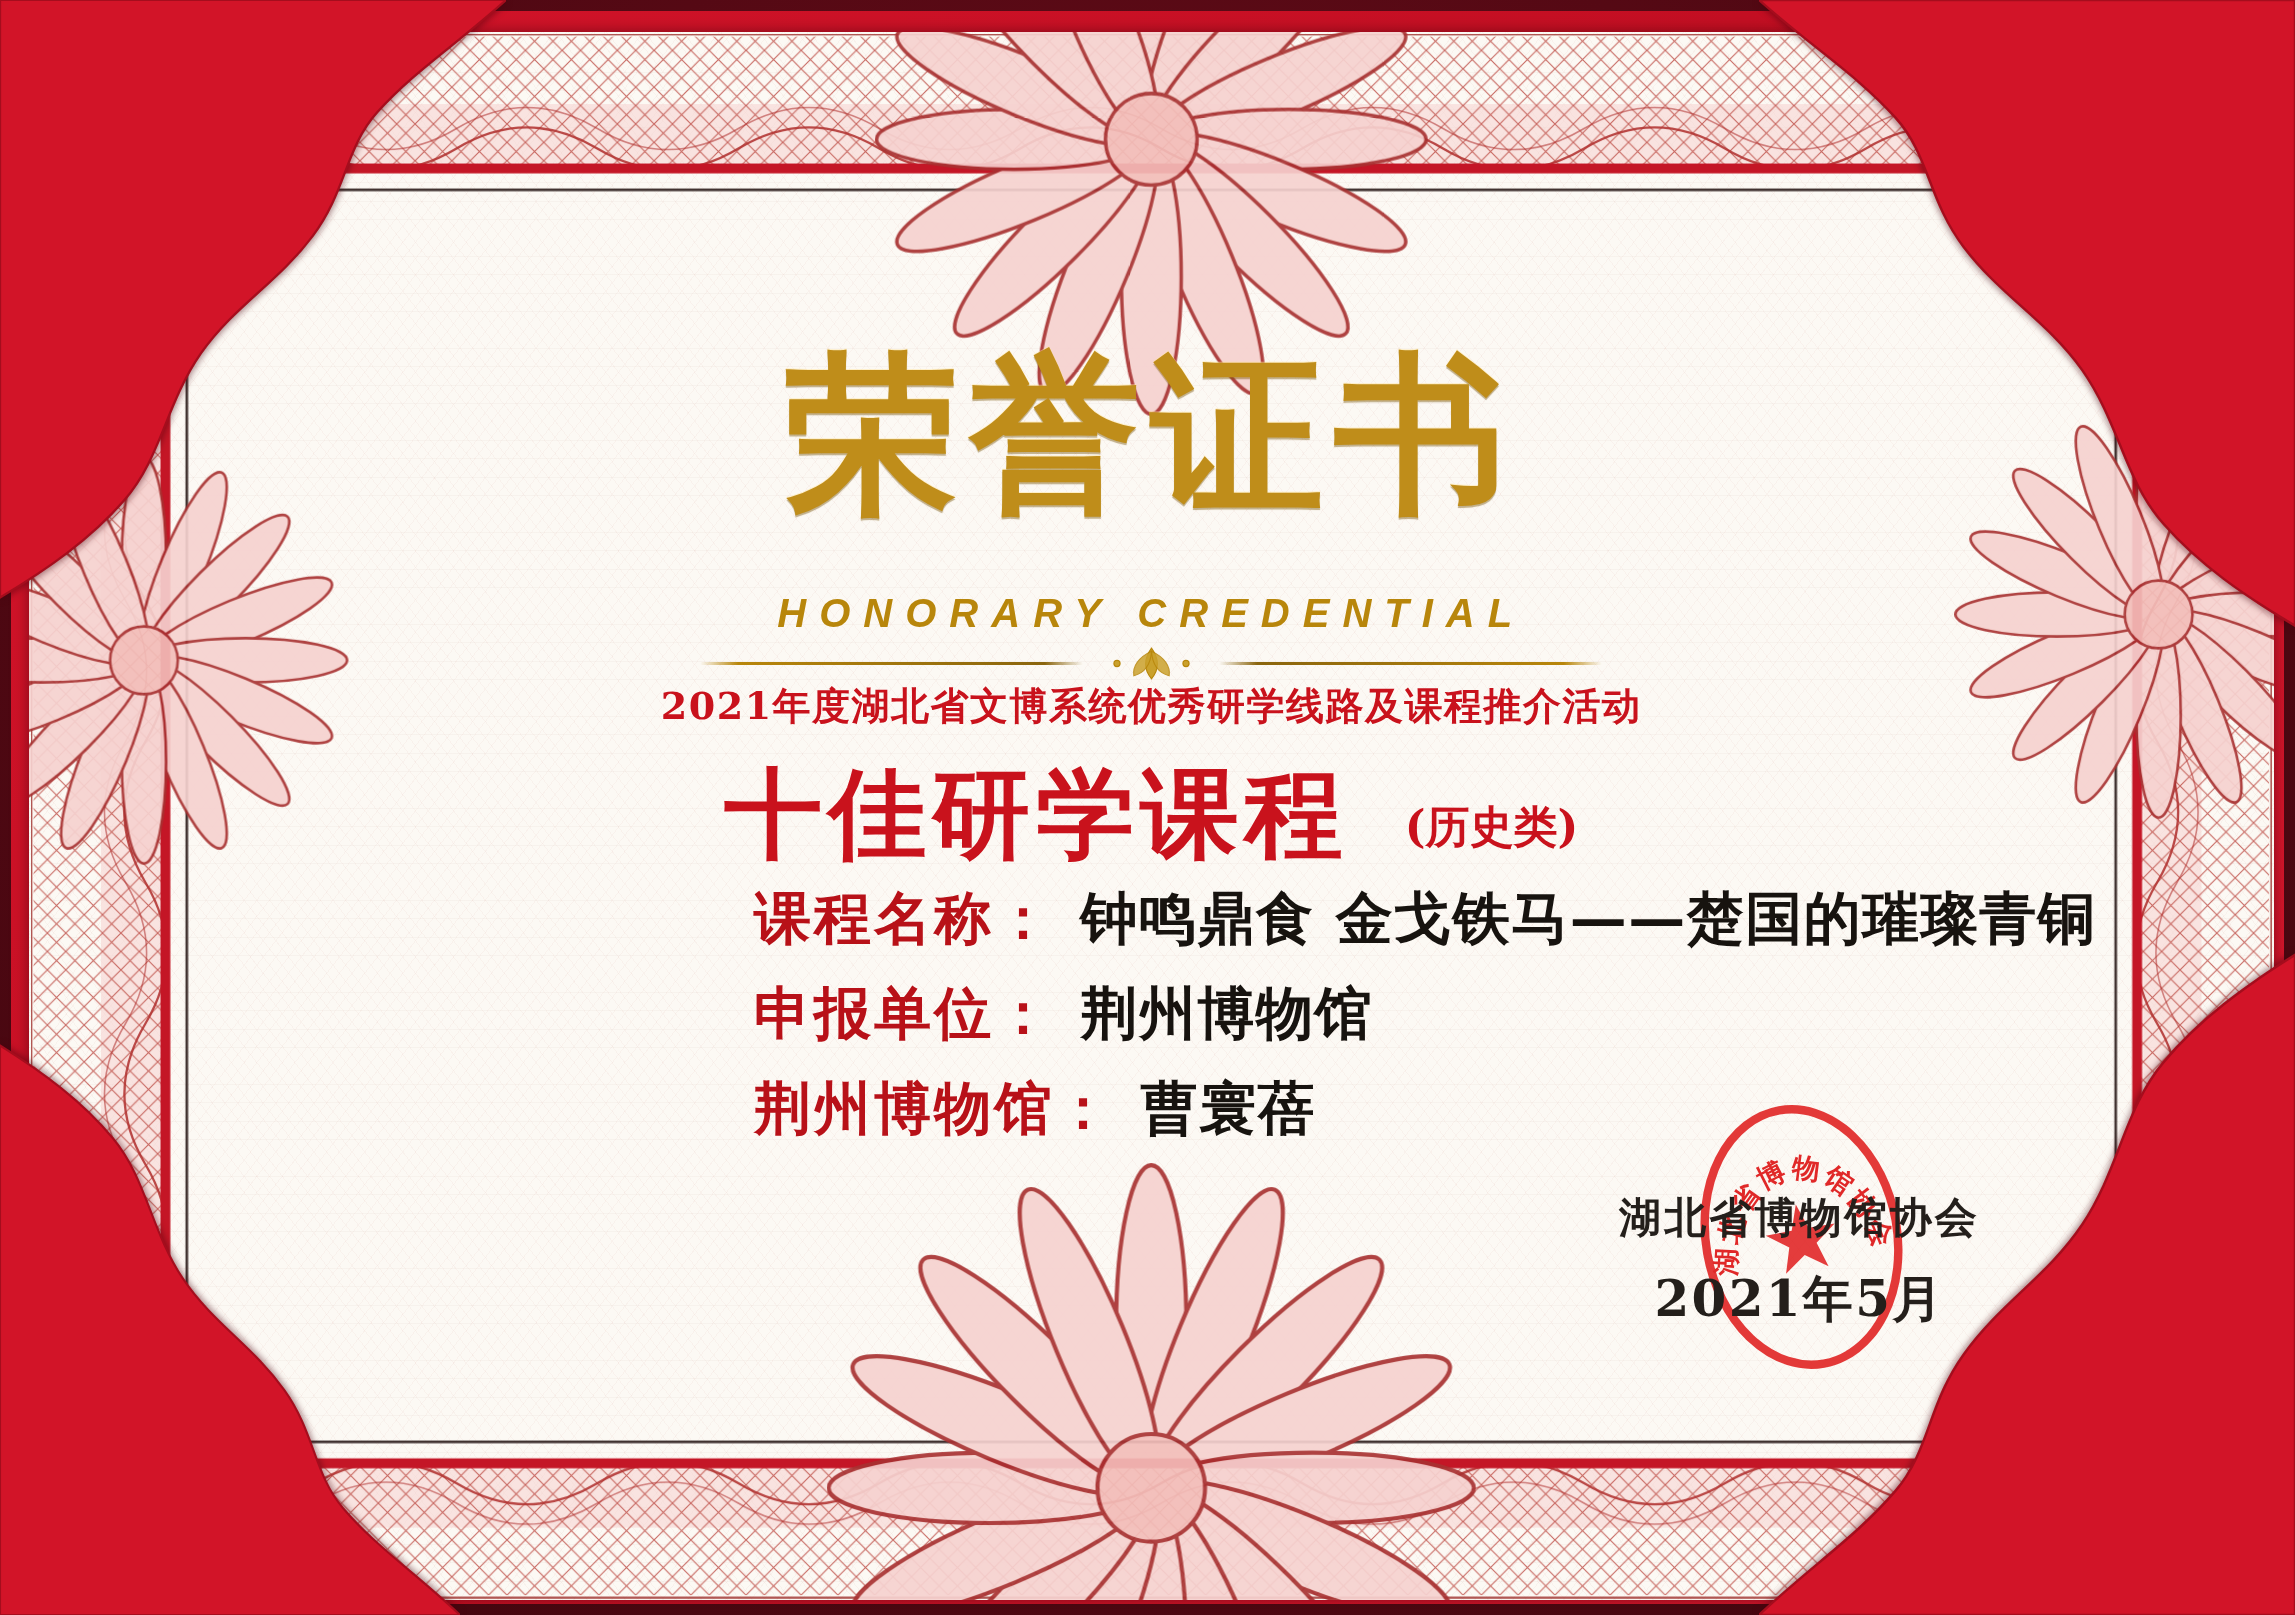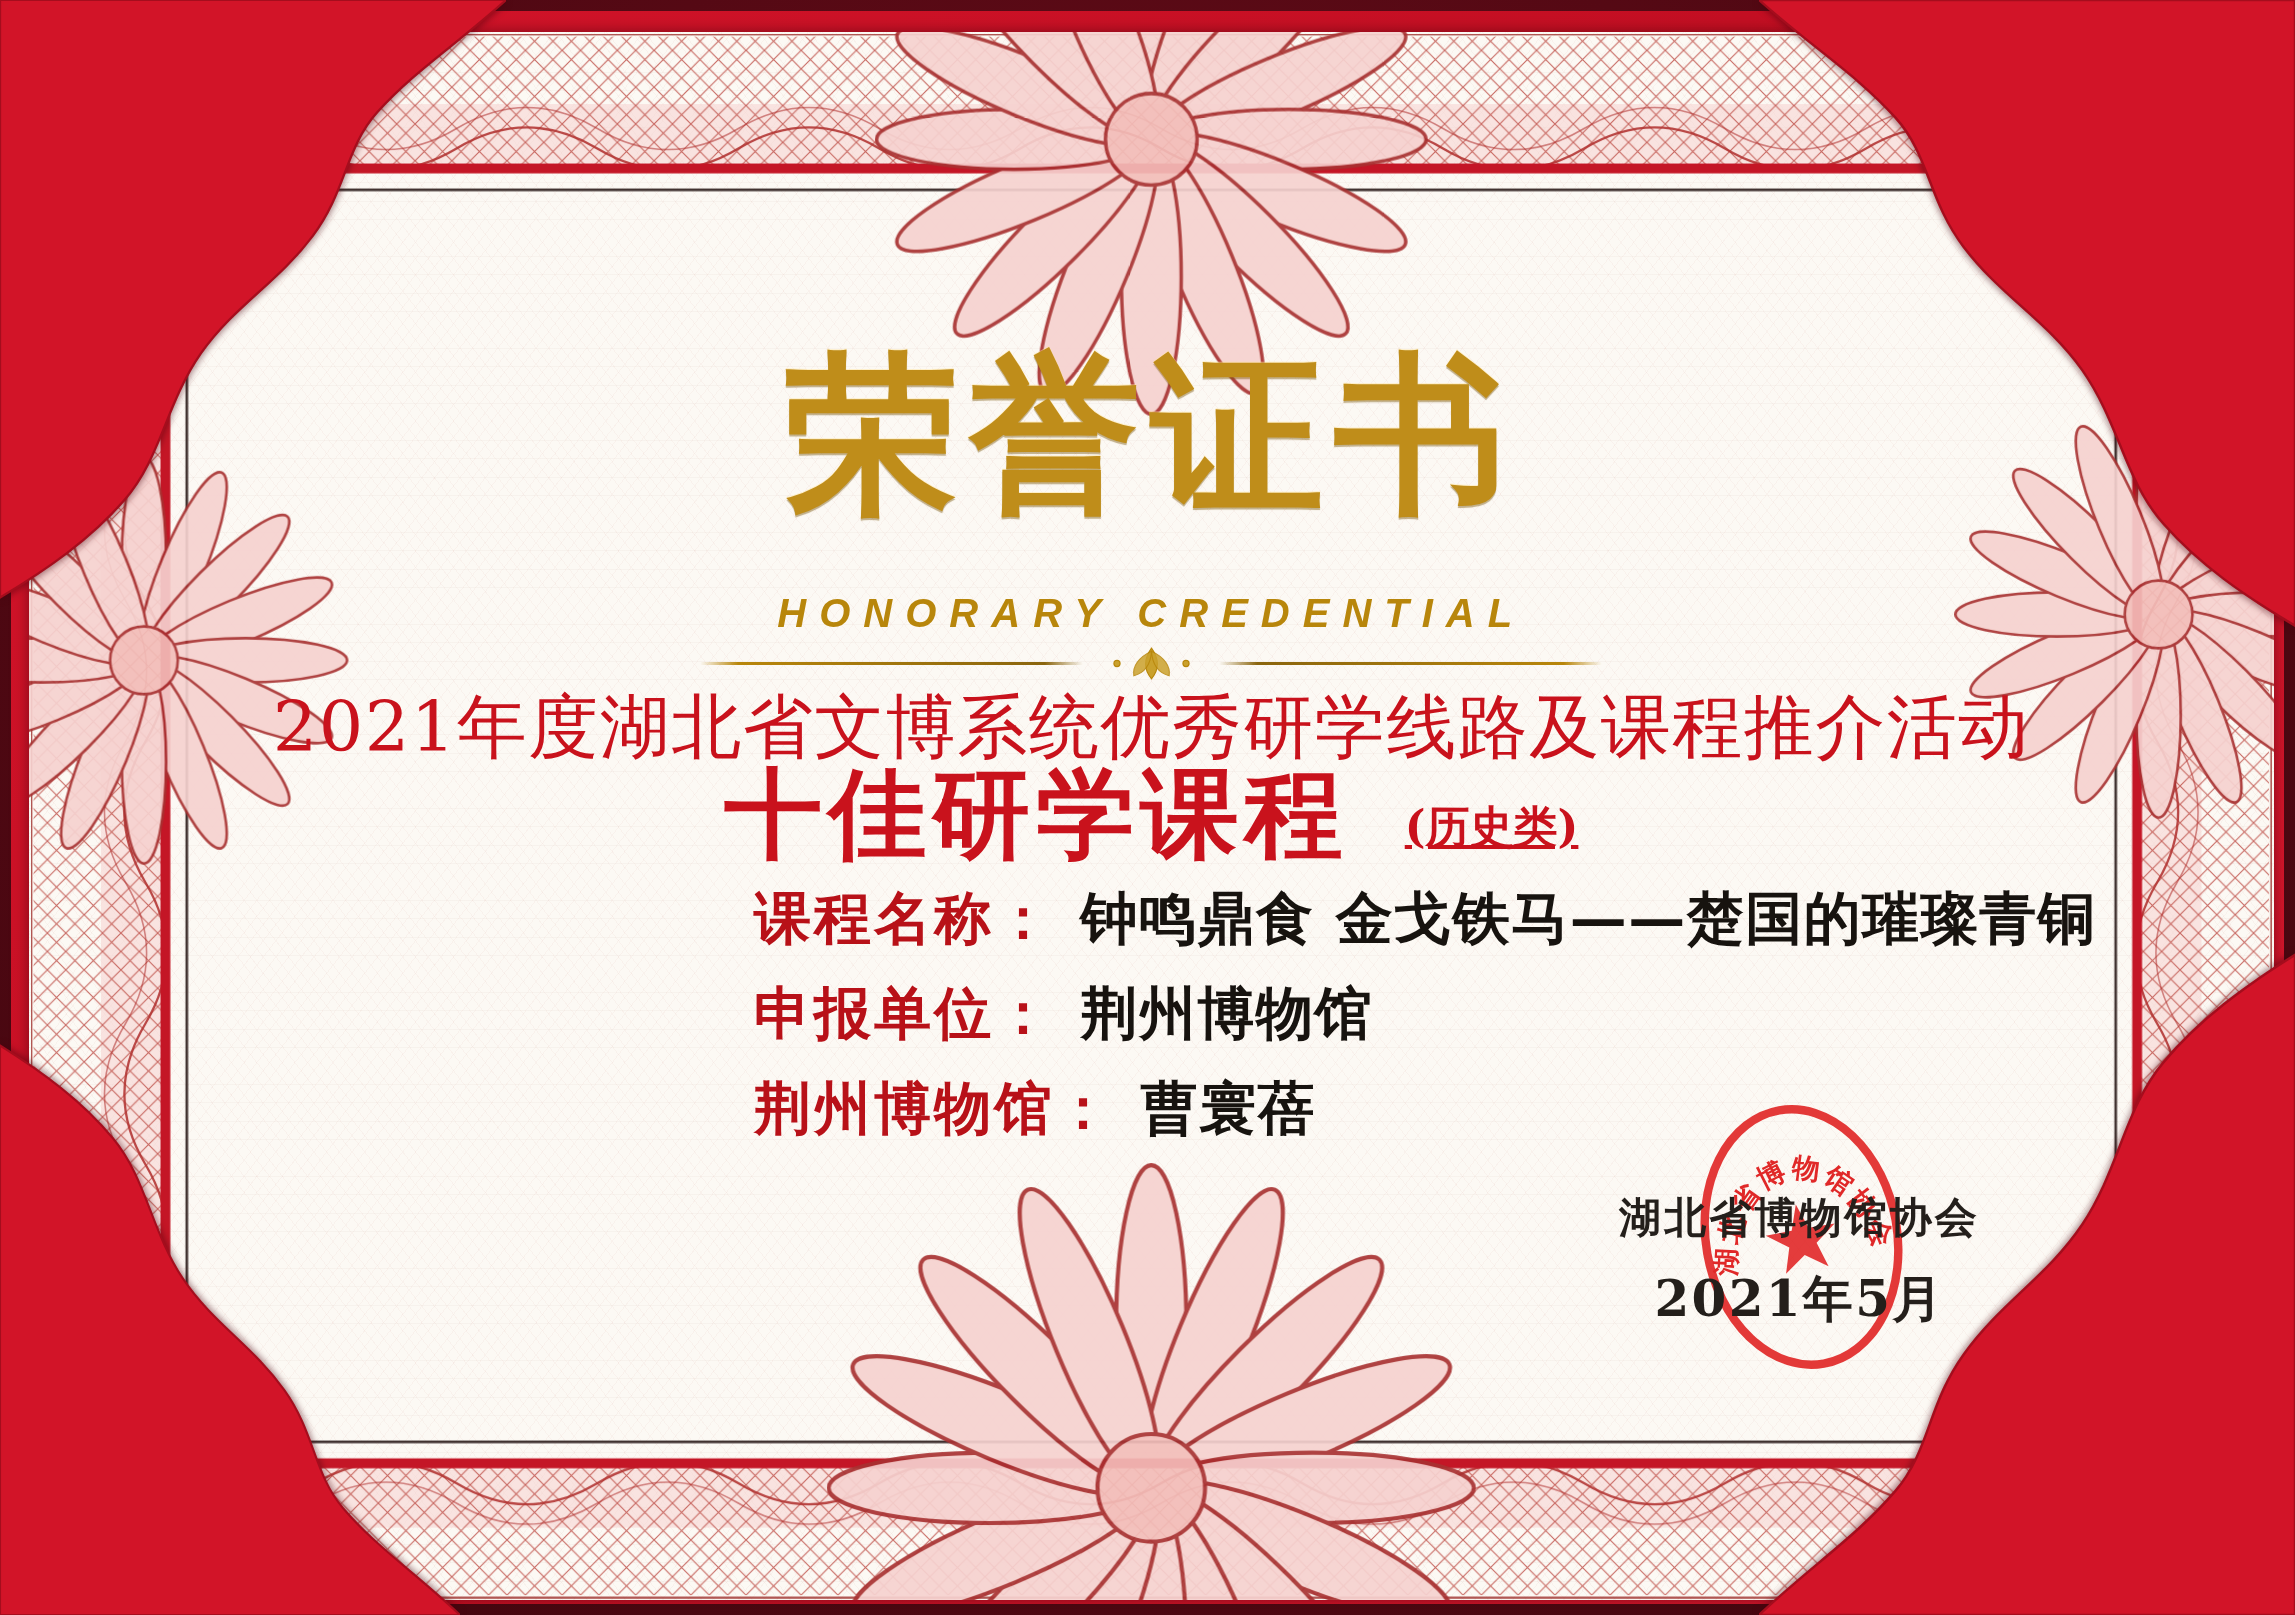--- a/index.html
+++ b/index.html
@@ -55,24 +55,24 @@
   }
   .subtitle{
     top:397px;font-size:40px;font-weight:700;letter-spacing:13px;color:#b8860b;
     font-family:"Liberation Sans","DejaVu Sans",sans-serif;
     font-style:italic;
   }
   .divider{top:451px;display:flex;align-items:center;justify-content:center;gap:10.7px;}
   .divider .bar{height:3.1px;width:383px;border-radius:1.5px;
     background:linear-gradient(to right,rgba(184,134,11,0),#b8860b 10%,#8a650e 90%,rgba(184,134,11,0));}
   .divider .bar.rev{background:linear-gradient(to left,rgba(184,134,11,0),#b8860b 10%,#8a650e 90%,rgba(184,134,11,0));}
-  .event{top:487px;font-size:70px;font-weight:400;color:#c9121c;letter-spacing:1.5px;}
+  .event{top:487px;font-size:38px;font-weight:700;color:#c9121c;letter-spacing:1.5px;}
   .award{top:569px;display:flex;align-items:flex-end;justify-content:center;gap:24px;}
   .award .big{font-size:98px;font-weight:800;color:#c9121c;letter-spacing:6.1px;line-height:1.05;}
-  .award .cat{font-size:44px;font-weight:700;color:#c9121c;margin-left:32px;padding-bottom:9.2px;text-decoration:underline;}
+  .award .cat{font-size:44px;font-weight:700;color:#c9121c;margin-left:32px;padding-bottom:9.2px;}
   .fields{position:absolute;left:563px;top:694px;}
   .frow{display:flex;align-items:baseline;margin-bottom:35px;font-size:57px;line-height:1.05;}
   .frow .lab{color:#b81118;font-weight:700;letter-spacing:3.1px;}
   .frow .val{color:#17130f;font-weight:700;margin-left:26px;letter-spacing:1.5px;}
   .issuer-block{position:absolute;left:1348px;top:996px;width:521px;text-align:center;z-index:6;}
   .issuer{font-size:42px;font-weight:600;color:#241f1b;letter-spacing:3.1px;}
   .idate{font-size:50px;font-weight:600;color:#241f1b;margin-top:20px;letter-spacing:2.3px;}
   .seal{position:absolute;left:1480px;top:867px;width:261px;height:352px;z-index:4;
     mix-blend-mode:multiply;opacity:.95;}
 </style>

